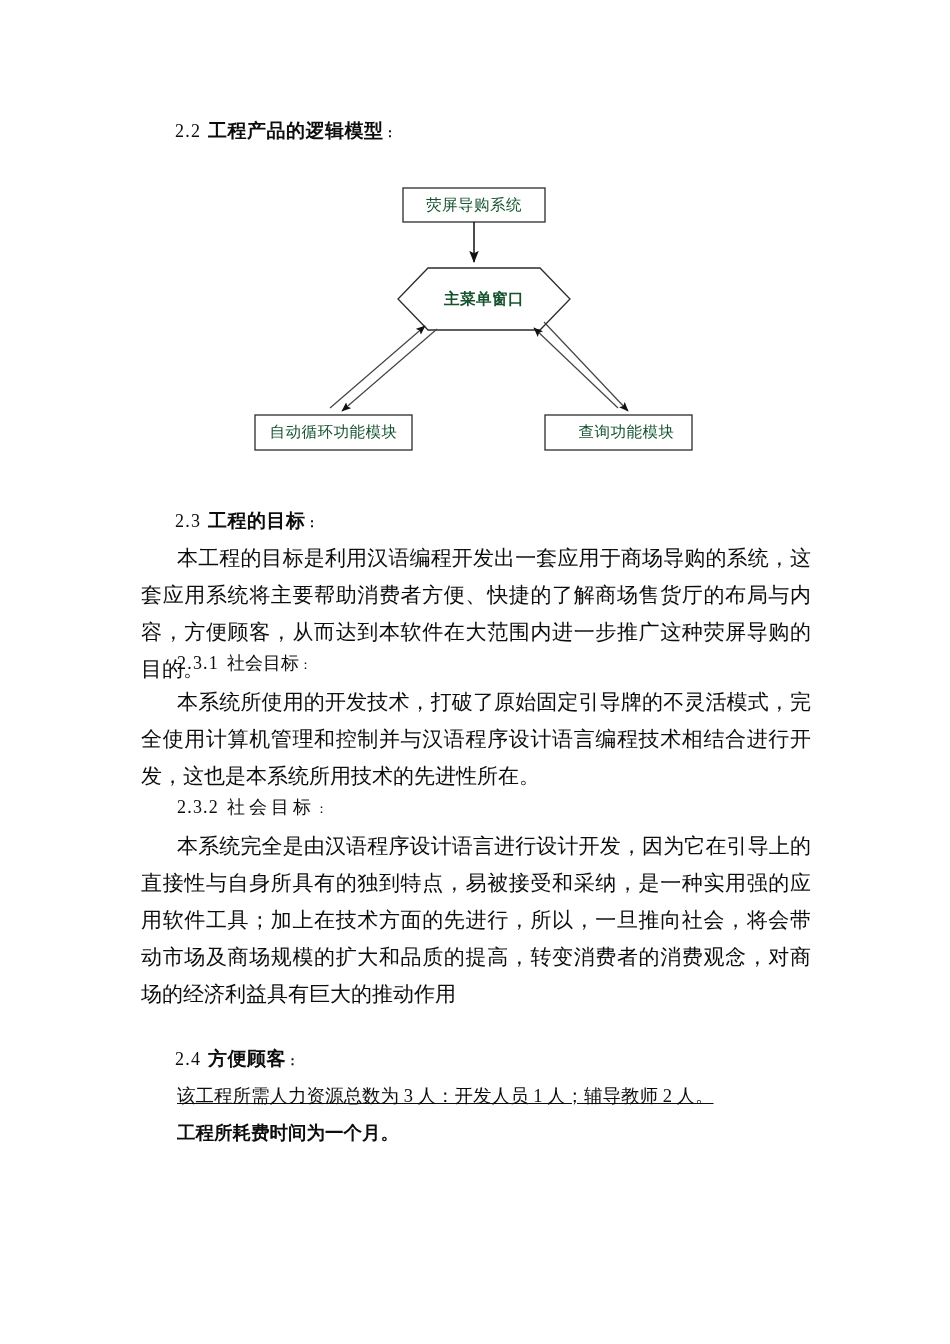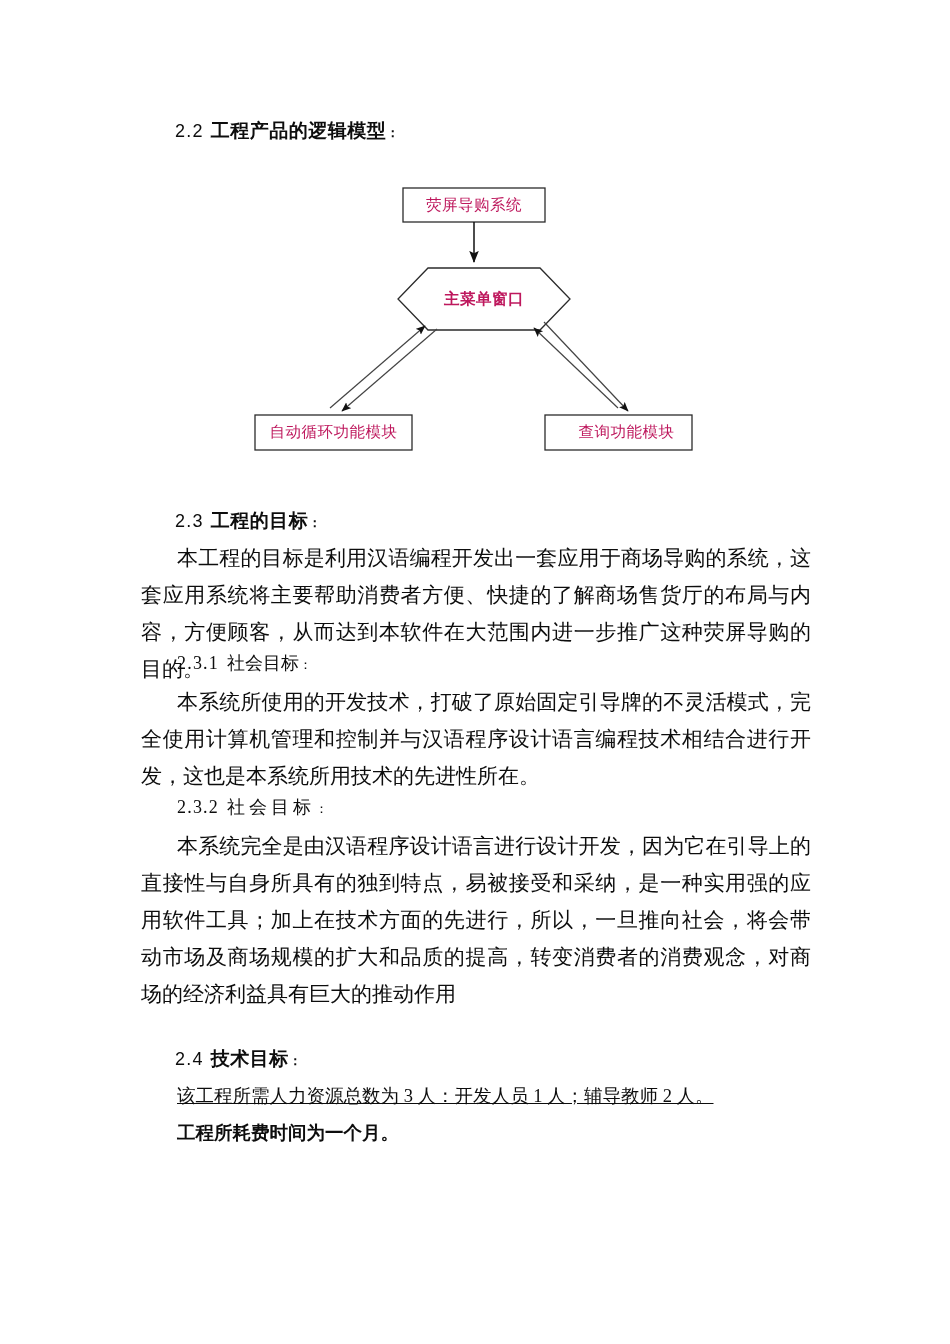--- a/index.html
+++ b/index.html
@@ -23,21 +23,21 @@
 
   
   .heading {
     position: absolute;
     left: 175px;
     white-space: nowrap;
     font-size: 18px;
     letter-spacing: 0.4px;
   }
   .heading .num {
-    font-family: Liberation Sans, sans-serif;
+    font-family: Liberation Serif, serif;
     font-weight: normal;
     letter-spacing: 1.2px;
   }
   .heading .ttl {
     font-family: Liberation Sans, sans-serif;
     font-weight: bold;
     font-size: 19px;
     margin-left: 7px;
     letter-spacing: 0.5px;
   }
@@ -87,21 +87,21 @@
     height: 500px;
     pointer-events: none;
   }
   .node-label {
     position: absolute;
     display: flex;
     align-items: center;
     justify-content: center;
     font-family: "DejaVu Sans", "Liberation Sans", sans-serif;
     font-size: 15.5px;
-    color: #be185d;
+    color: #14532d;
     letter-spacing: 0.5px;
     white-space: nowrap;
   }
 </style>
 </head>
 <body>
 
 <div class="page">
 
   <div class="heading" style="top:118px">
@@ -155,20 +155,20 @@
 
   <div class="para" style="top:684px">本系统所使用的开发技术，打破了原始固定引导牌的不灵活模式，完全使用计算机管理和控制并与汉语程序设计语言编程技术相结合进行开发，这也是本系统所用技术的先进性所在。</div>
 
   <div class="subheading" style="top:795px">
     <span class="num">2.3.2</span><span class="ttl spaced">社会目标</span><span class="colon">：</span>
   </div>
 
   <div class="para" style="top:828px">本系统完全是由汉语程序设计语言进行设计开发，因为它在引导上的直接性与自身所具有的独到特点，易被接受和采纳，是一种实用强的应用软件工具；加上在技术方面的先进行，所以，一旦推向社会，将会带动市场及商场规模的扩大和品质的提高，转变消费者的消费观念，对商场的经济利益具有巨大的推动作用</div>
 
   <div class="heading" style="top:1046px">
-    <span class="num">2.4</span><span class="ttl">技术目标</span><span class="colon">：</span>
+    <span class="num">2.4</span><span class="ttl">方便顾客</span><span class="colon">：</span>
   </div>
 
   <div class="line" style="top:1078px; left:177px;text-decoration:underline;">该工程所需人力资源总数为 3 人：开发人员 1 人；辅导教师 2 人。</div>
 
   <div class="line" style="top:1115px; left:177px;font-weight:bold;">工程所耗费时间为一个月。</div>
 
 </div>
 
 </body></html>

